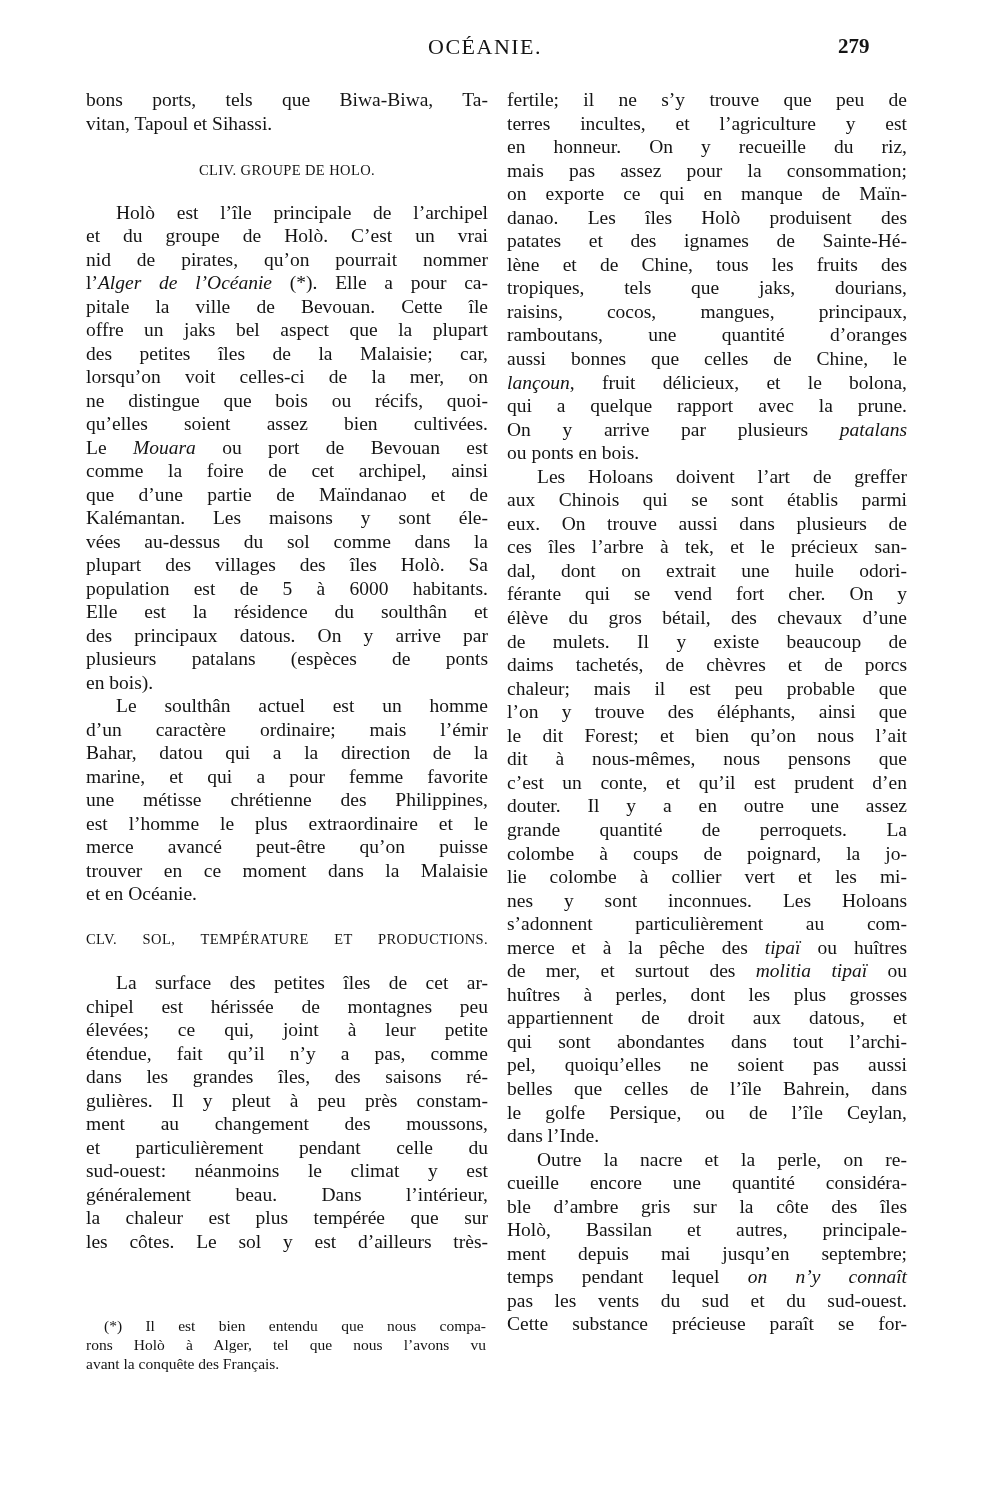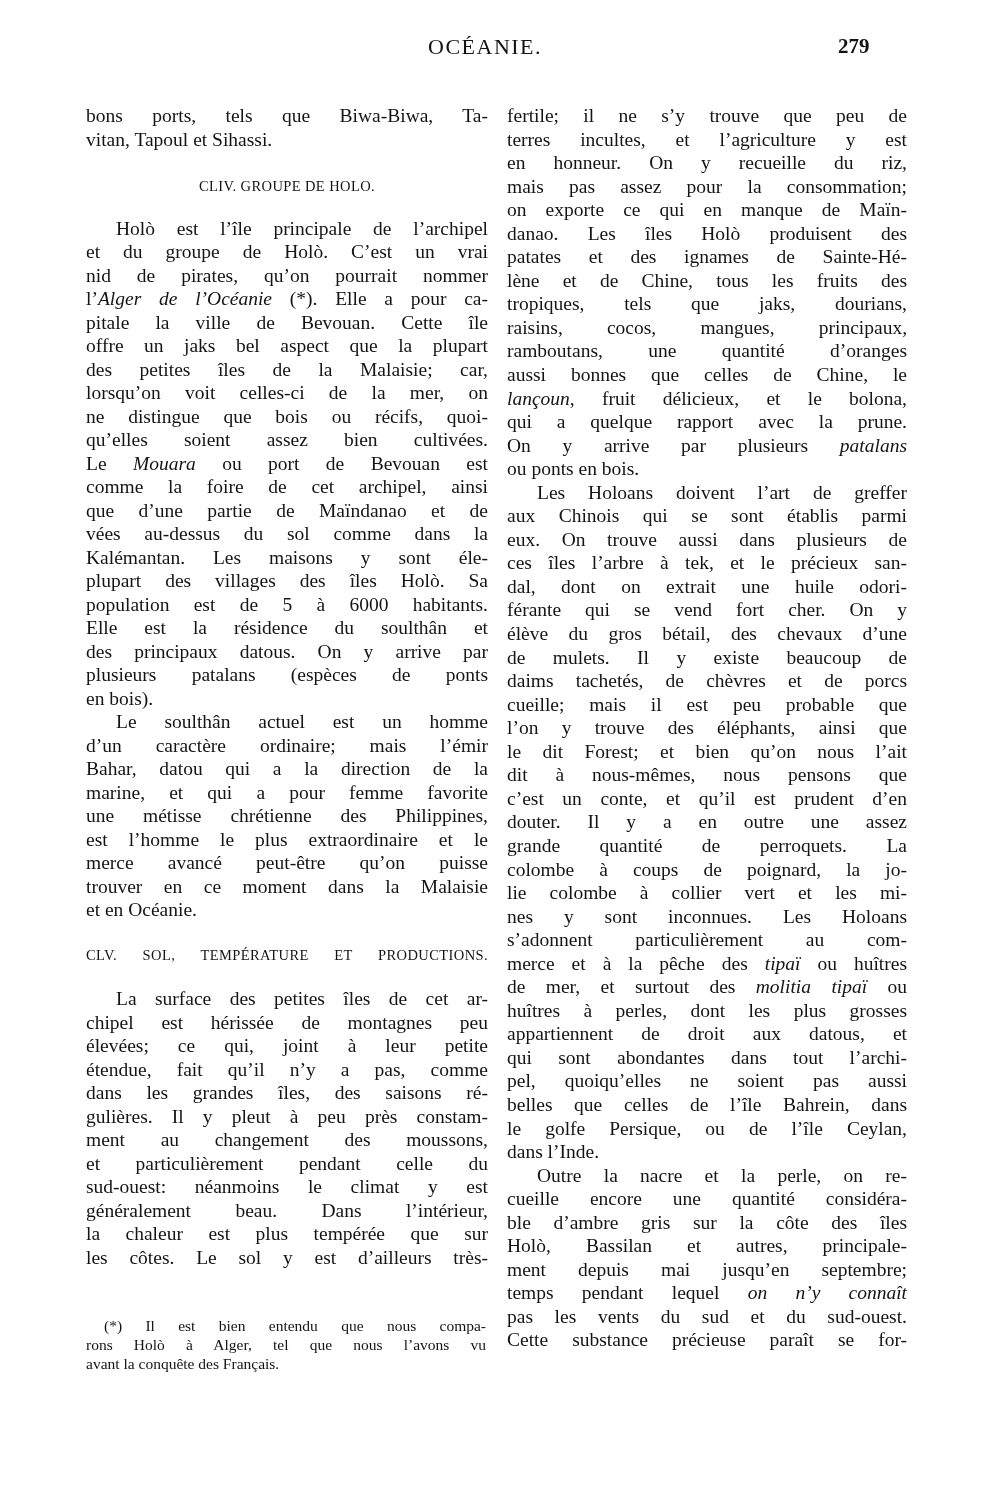--- a/index.html
+++ b/index.html
@@ -1,21 +1,21 @@
 <!DOCTYPE html>
 <html><head>
 <meta charset="utf-8">
 <style>
   html, body { margin: 0; padding: 0; background: #ffffff; }
   body { width: 1000px; height: 1506px; position: relative; overflow: hidden; color: #141414; font-family: "DejaVu Serif", "Liberation Serif", serif; }
   .page { position: absolute; left: 0; top: 0; width: 1000px; height: 1506px; }
   .running-head { position: absolute; top: 30px; left: 0; width: 1000px; height: 30px; }
   .running-title { position: absolute; left: 428px; top: 4px; font-size: 22px; letter-spacing: 1.5px; font-family: "Liberation Serif", serif; }
   .page-number { position: absolute; left: 838px; top: 4px; font-size: 21px; font-weight: bold; font-family: "Liberation Serif", serif; }
-  .col { position: absolute; top: 88px; margin-top: 16px; }
+  .col { position: absolute; top: 88px; }
   .col-left { left: 86px; width: 402px; }
   .col-right { left: 507px; width: 400px; }
   .ln { display: block; height: 23.5px; line-height: 23.5px; font-size: 19.5px; white-space: nowrap; text-align: justify; text-align-last: justify; font-family: "Liberation Serif", serif; }
   .ln.last { text-align-last: left; }
   .ln.indent { padding-left: 30px; }
   .ln i { font-style: italic; }
   .heading { display: block; height: 23.5px; line-height: 23.5px; font-size: 14.5px; letter-spacing: 0.4px; font-family: "Liberation Serif", serif; white-space: nowrap; }
   .heading.center { text-align: center; }
   .heading.full { text-align: justify; text-align-last: justify; }
   .gap { display: block; }
@@ -46,22 +46,22 @@
       <span class="ln"><span>l’</span><i>Alger de l’Océanie</i><span> (*). Elle a pour ca-</span></span>
       <span class="ln">pitale la ville de Bevouan. Cette île</span>
       <span class="ln">offre un jaks bel aspect que la plupart</span>
       <span class="ln">des petites îles de la Malaisie; car,</span>
       <span class="ln">lorsqu’on voit celles-ci de la mer, on</span>
       <span class="ln">ne distingue que bois ou récifs, quoi-</span>
       <span class="ln">qu’elles soient assez bien cultivées.</span>
       <span class="ln"><span>Le </span><i>Mouara</i><span> ou port de Bevouan est</span></span>
       <span class="ln">comme la foire de cet archipel, ainsi</span>
       <span class="ln">que d’une partie de Maïndanao et de</span>
+      <span class="ln">Kalémantan. Les maisons y sont éle-</span>
       <span class="ln">vées au-dessus du sol comme dans la</span>
-      <span class="ln">Kalémantan. Les maisons y sont éle-</span>
       <span class="ln">plupart des villages des îles Holò. Sa</span>
       <span class="ln">population est de 5 à 6000 habitants.</span>
       <span class="ln">Elle est la résidence du soulthân et</span>
       <span class="ln">des principaux datous. On y arrive par</span>
       <span class="ln">plusieurs patalans (espèces de ponts</span>
       <span class="ln last">en bois).</span>
       <span class="ln indent">Le soulthân actuel est un homme</span>
       <span class="ln">d’un caractère ordinaire; mais l’émir</span>
       <span class="ln">Bahar, datou qui a la direction de la</span>
       <span class="ln">marine, et qui a pour femme favorite</span>
@@ -105,21 +105,21 @@
       <span class="ln last">ou ponts en bois.</span>
       <span class="ln indent">Les Holoans doivent l’art de greffer</span>
       <span class="ln">aux Chinois qui se sont établis parmi</span>
       <span class="ln">eux. On trouve aussi dans plusieurs de</span>
       <span class="ln">ces îles l’arbre à tek, et le précieux san-</span>
       <span class="ln">dal, dont on extrait une huile odori-</span>
       <span class="ln">férante qui se vend fort cher. On y</span>
       <span class="ln">élève du gros bétail, des chevaux d’une</span>
       <span class="ln">de mulets. Il y existe beaucoup de</span>
       <span class="ln">daims tachetés, de chèvres et de porcs</span>
-      <span class="ln">cueille; mais il est peu probable que</span>
+      <span class="ln">chaleur; mais il est peu probable que</span>
       <span class="ln">l’on y trouve des éléphants, ainsi que</span>
       <span class="ln">le dit Forest; et bien qu’on nous l’ait</span>
       <span class="ln">dit à nous-mêmes, nous pensons que</span>
       <span class="ln">c’est un conte, et qu’il est prudent d’en</span>
       <span class="ln">douter. Il y a en outre une assez</span>
       <span class="ln">grande quantité de perroquets. La</span>
       <span class="ln">colombe à coups de poignard, la jo-</span>
       <span class="ln">lie colombe à collier vert et les mi-</span>
       <span class="ln">nes y sont inconnues. Les Holoans</span>
       <span class="ln">s’adonnent particulièrement au com-</span>

